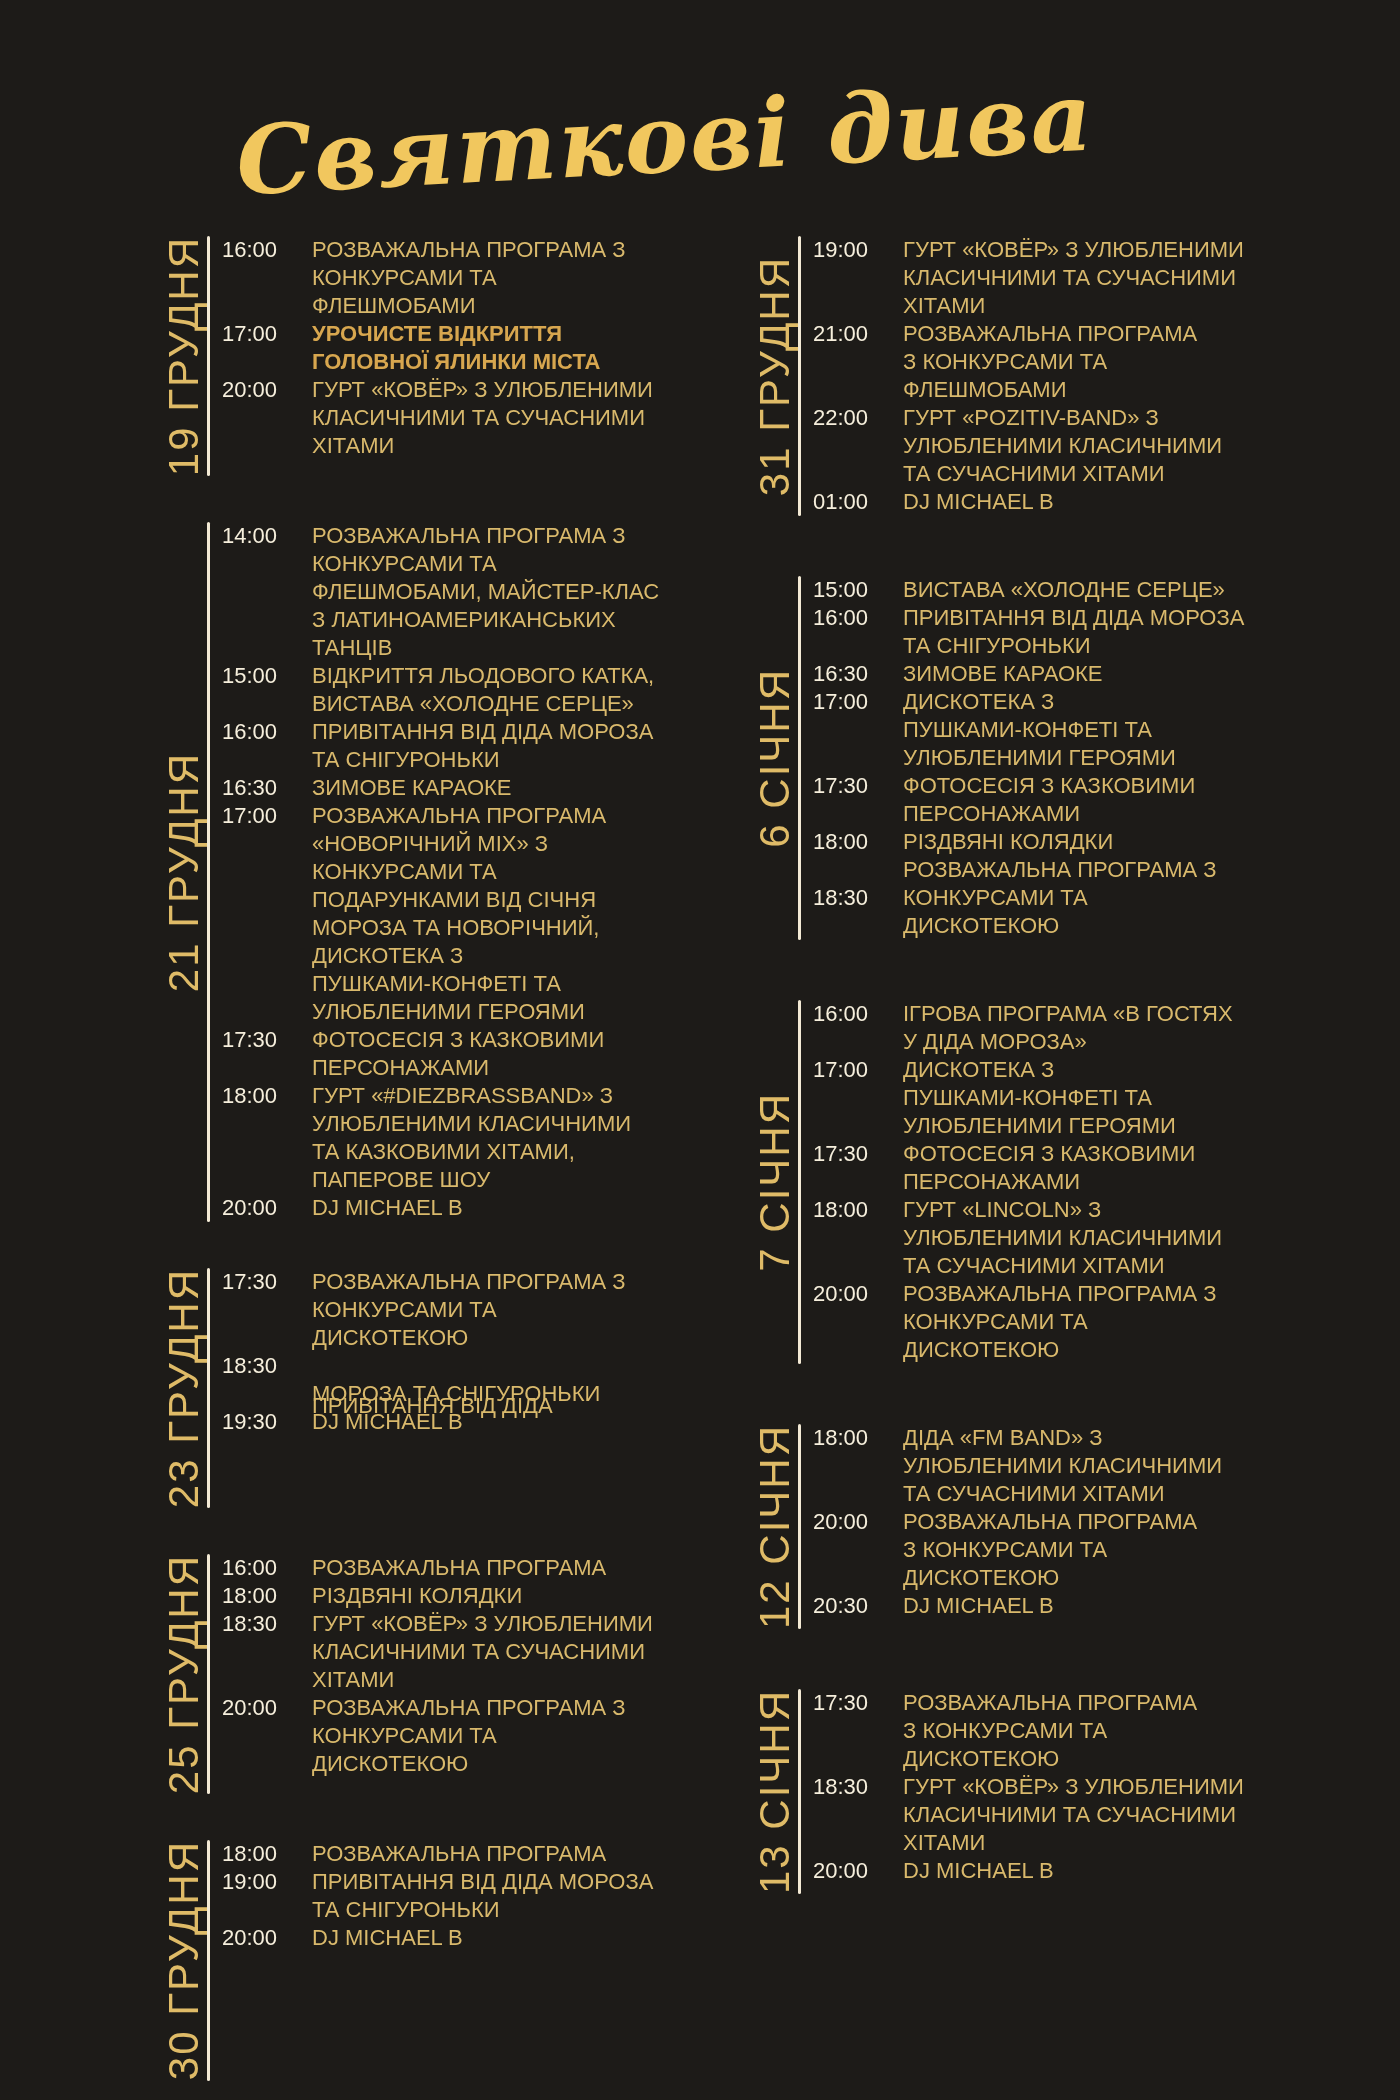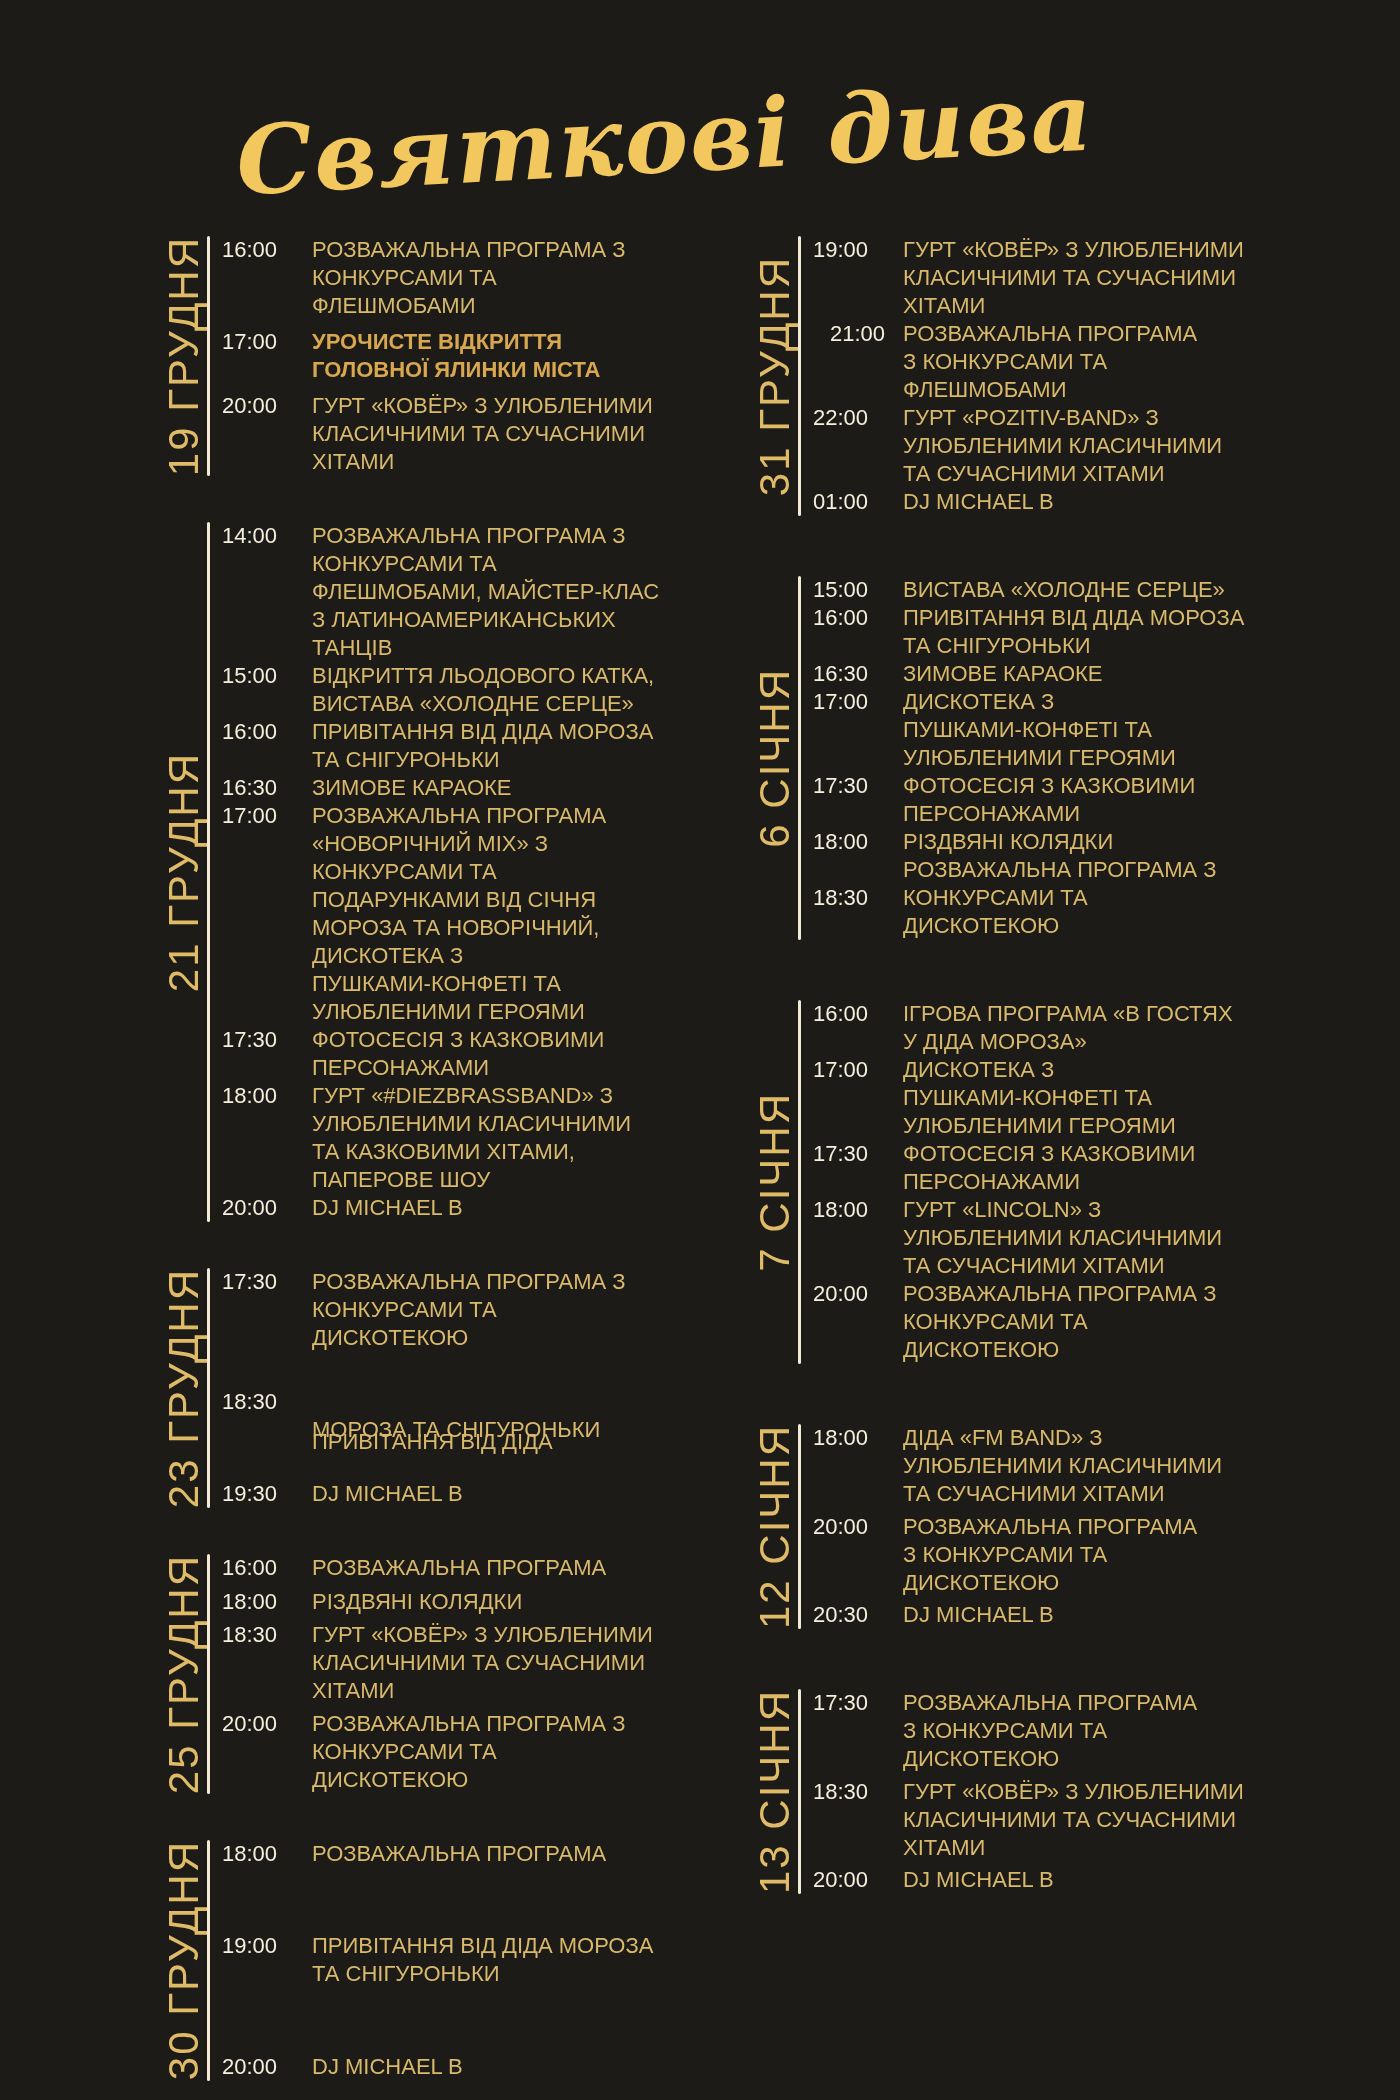--- a/index.html
+++ b/index.html
@@ -34,21 +34,21 @@
   .date-cell{
     flex:0 0 112px;display:flex;align-items:center;justify-content:flex-end;
     padding-right:9px;position:relative;
   }
   .col-right .date-cell{flex:0 0 158px;}
   .date{
     writing-mode:vertical-rl;transform:rotate(180deg);
     font-size:42px;letter-spacing:2px;color:var(--date);white-space:nowrap;
   }
   .rule{flex:0 0 3px;background:var(--rule);border-radius:2px;}
-  .events{padding-left:12px;display:flex;flex-direction:column;justify-content:space-between;}
+  .events{padding-left:12px;display:flex;flex-direction:column;}
   .event{display:grid;grid-template-columns:90px 1fr;grid-auto-rows:28px;}
   .time{grid-column:1;color:var(--time);white-space:nowrap;}
   .desc-line{grid-column:2;color:var(--gold);white-space:nowrap;}
   .desc-line.bold{font-weight:bold;color:var(--bold-gold);}
 </style>
 </head>
 <body>
 
 <header class="header">
   <div class="title">Святкові дива</div>
@@ -218,21 +218,21 @@
         </div>
         <div class="rule"></div>
         <div class="events">
           <div class="event">
             <span class="time" style="grid-row: 1;">19:00</span>
             <span class="desc-line" style="grid-row: 1;">ГУРТ «КОВЁР» З УЛЮБЛЕНИМИ</span>
             <span class="desc-line" style="grid-row: 2;">КЛАСИЧНИМИ ТА СУЧАСНИМИ</span>
             <span class="desc-line" style="grid-row: 3;">ХІТАМИ</span>
           </div>
           <div class="event">
-            <span class="time" style="grid-row: 1; margin-left: 17px;">21:00</span>
+            <span class="time" style="grid-row: 1;">21:00</span>
             <span class="desc-line" style="grid-row: 1;">РОЗВАЖАЛЬНА ПРОГРАМА</span>
             <span class="desc-line" style="grid-row: 2;">З КОНКУРСАМИ ТА</span>
             <span class="desc-line" style="grid-row: 3;">ФЛЕШМОБАМИ</span>
           </div>
           <div class="event">
             <span class="time" style="grid-row: 1;">22:00</span>
             <span class="desc-line" style="grid-row: 1;">ГУРТ «POZITIV-BAND» З</span>
             <span class="desc-line" style="grid-row: 2;">УЛЮБЛЕНИМИ КЛАСИЧНИМИ</span>
             <span class="desc-line" style="grid-row: 3;">ТА СУЧАСНИМИ ХІТАМИ</span>
           </div>

